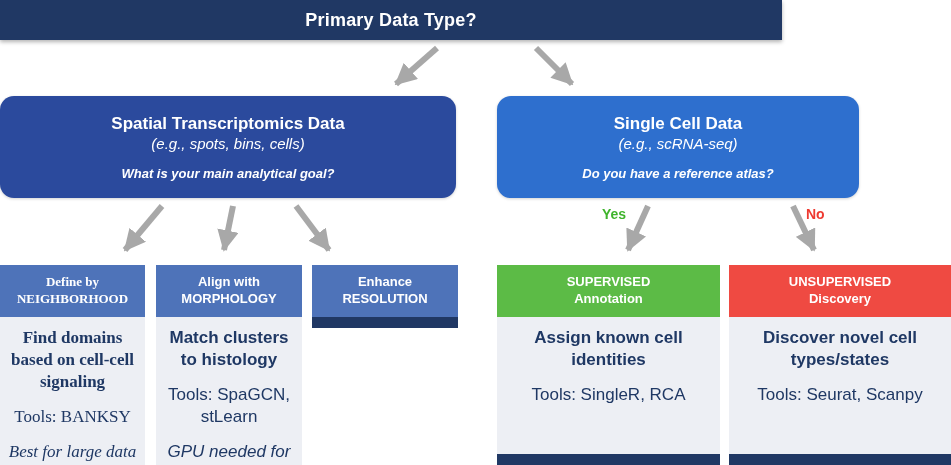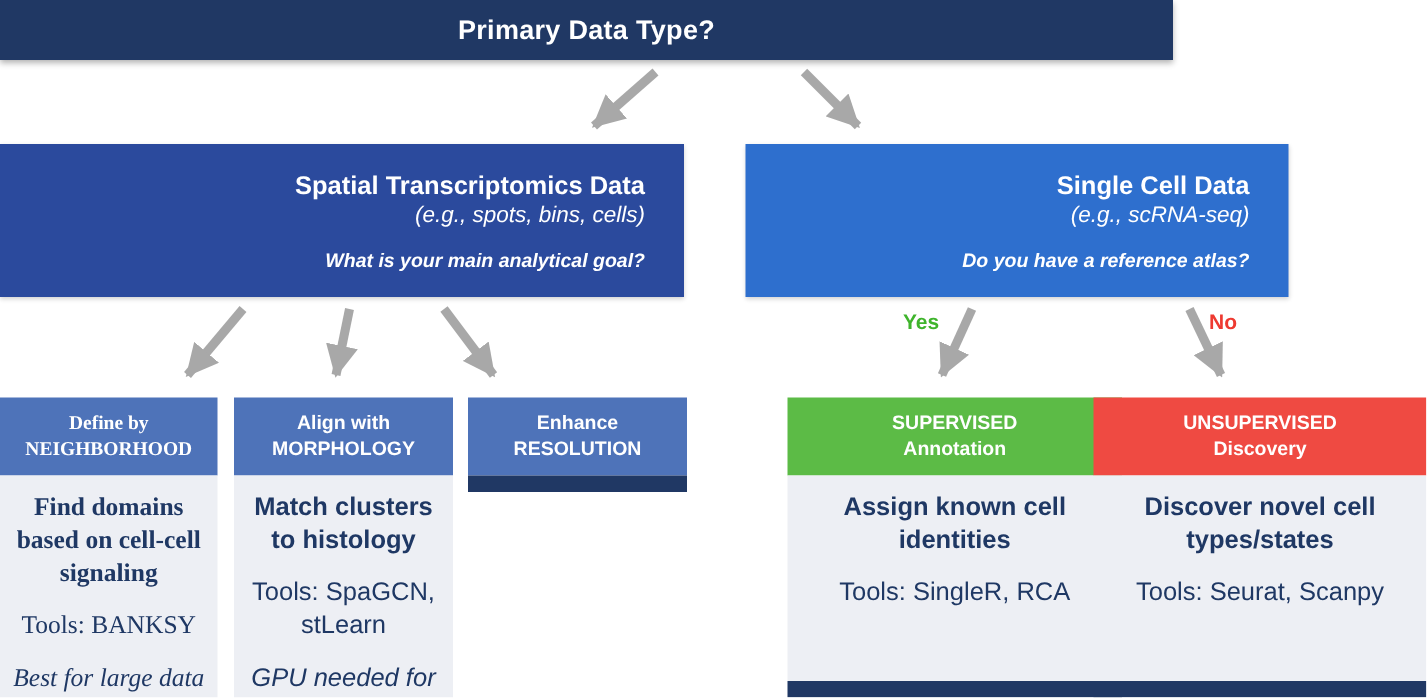--- a/index.html
+++ b/index.html
@@ -16,24 +16,25 @@
     position:absolute; left:0; top:0; width:782px; height:40px;
     background:var(--navy,#203864);
     display:flex; align-items:center; justify-content:center;
     box-shadow:0 2px 4px rgba(0,0,0,.30);
   }
   .topbar .title { color:#fff; font-size:18px; font-weight:bold; letter-spacing:.2px; }
 
   
   .branch {
     position:absolute; top:96px; height:102px;
-    color:#fff; text-align:right;
+    color:#fff; text-align:center;
     display:flex; flex-direction:column; justify-content:center;
-    padding:6px 26px;
+    padding:6px 2px;
     box-shadow:0 1px 3px rgba(0,0,0,.18);
+    border-radius:14px;
   }
   .branch .b-title { font-size:17px; font-weight:bold; line-height:1.25; }
   .branch .b-subtitle { font-size:15px; font-style:italic; line-height:1.3; }
   .branch .b-question { font-size:13px; font-weight:bold; font-style:italic; margin-top:12px; }
   #spatial-box { left:0; width:456px; background:var(--spatial_blue,#2b4a9d); }
   #single-box  { left:497px; width:362px; background:var(--single_blue,#2e6fce); }
 
   
   .card {
     position:absolute; top:265px; height:200px;
@@ -57,21 +58,21 @@
     font-size:17px;
   }
   .card-body .desc  { font-weight:bold; line-height:1.3; }
   .card-body .tools { margin-top:13px; line-height:1.3; }
   .card-body .note  { margin-top:13px; font-style:italic; line-height:1.3; }
   .card-footer { height:11px; flex:0 0 11px; background:var(--navy,#203864); }
 
   #card-neighborhood { left:0;    width:145px;font-family:Liberation Serif, serif; }
   #card-morphology   { left:156px; width:146px; }
   #card-resolution   { left:312px; width:146px; }
-  #card-supervised   { left:525px; width:223px;border-radius:24px; }
+  #card-supervised   { left:497px; width:223px;border-radius:24px; }
   #card-unsupervised { left:729px; width:222px; }
 
   
   .edge-label { position:absolute; font-size:14px; font-weight:bold; }
   #label-yes { left:602px; top:206px; color:var(--green_text,#3fb42c); }
   #label-no  { left:806px; top:206px; color:var(--red_text,#ee3a31); }
 
   
   svg.arrows { position:absolute; left:0; top:0; pointer-events:none; }
 </style>

